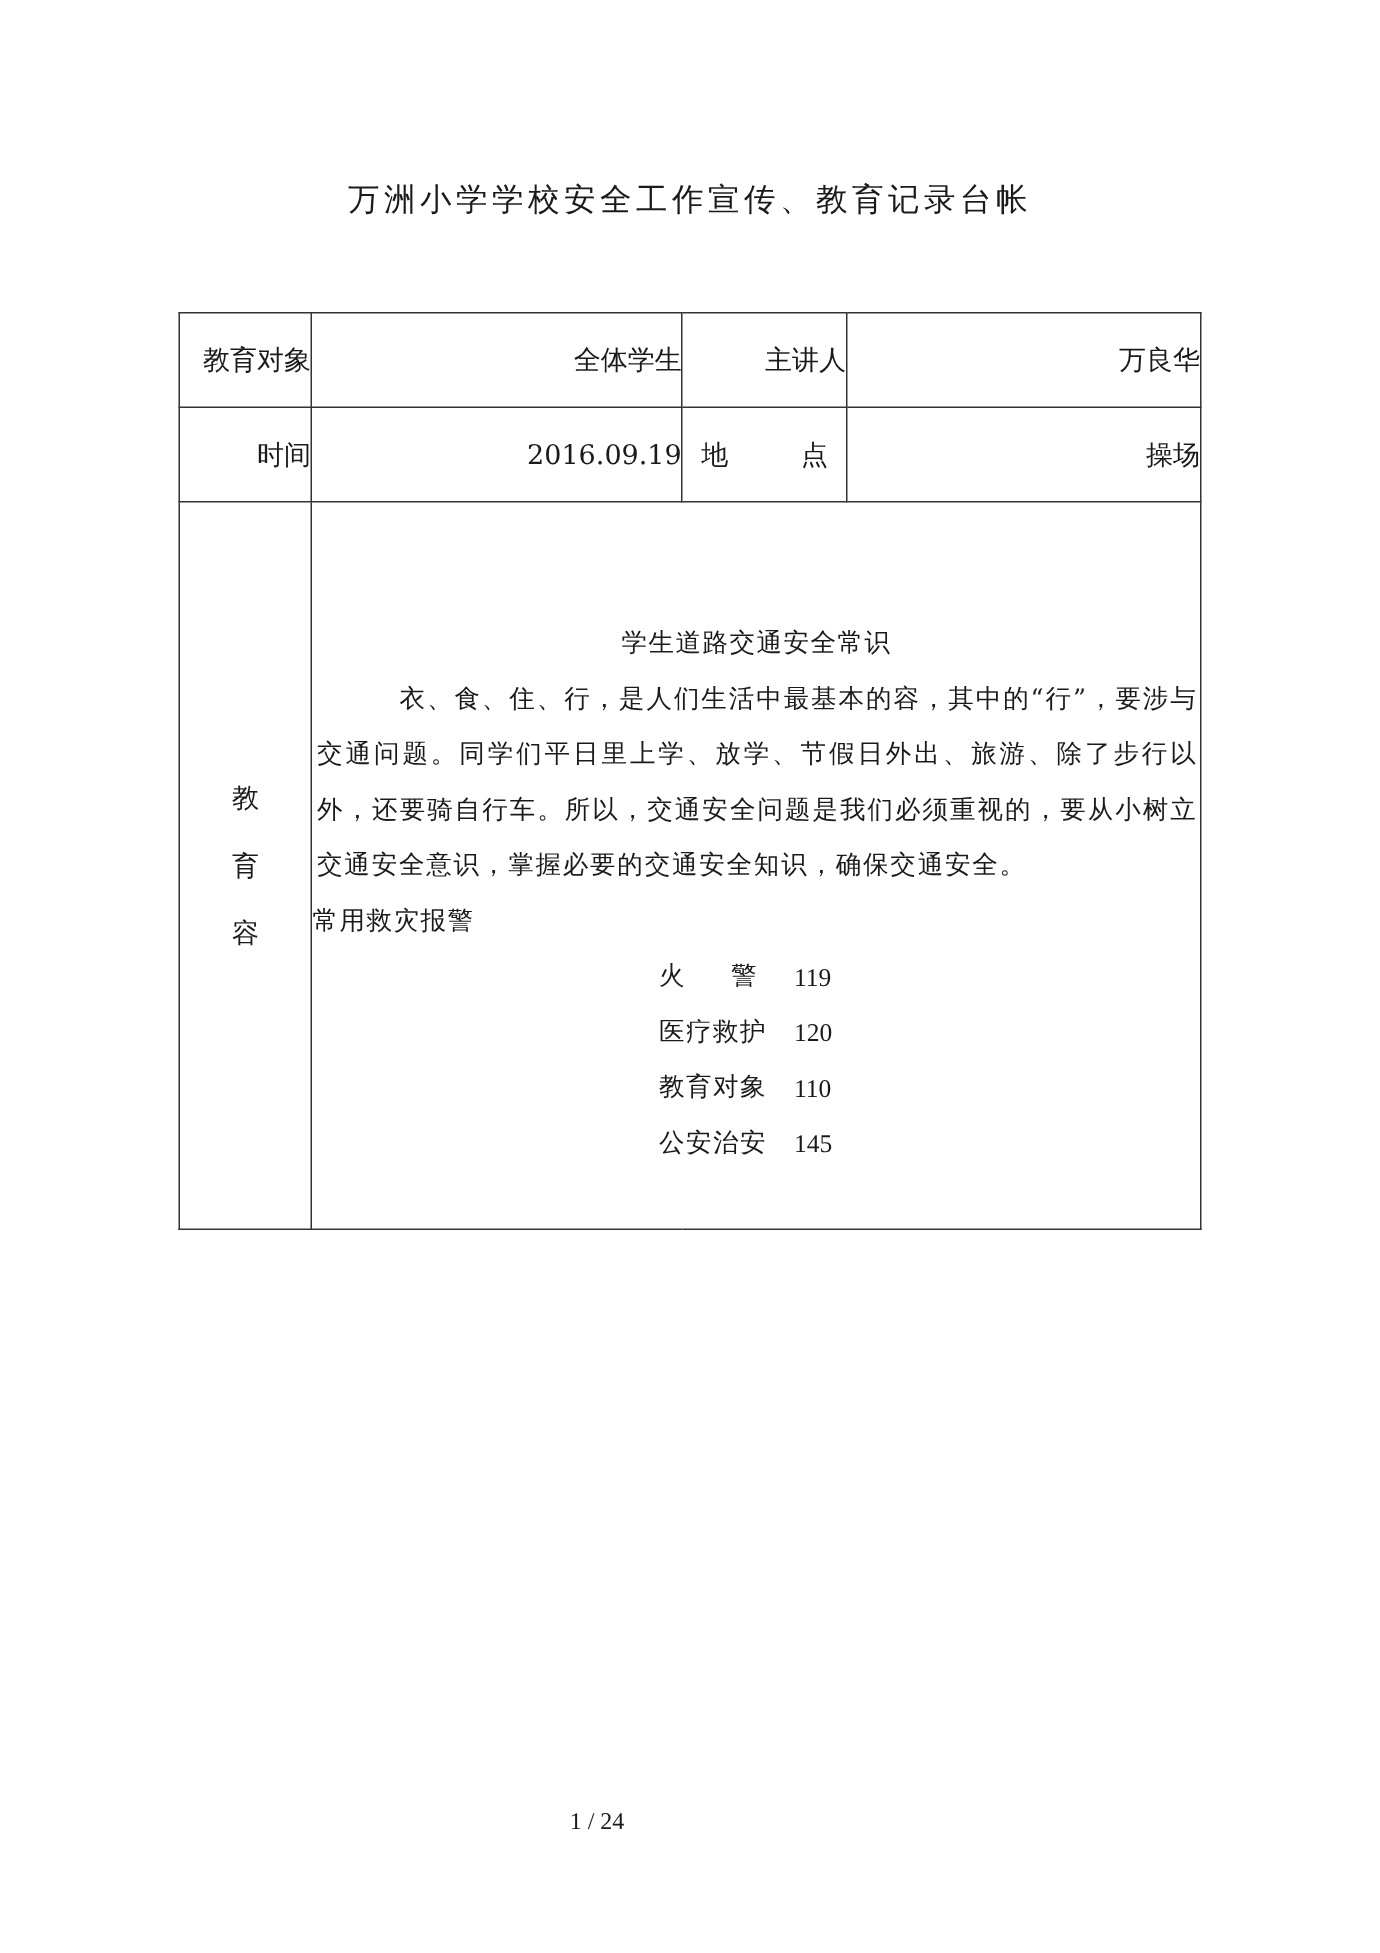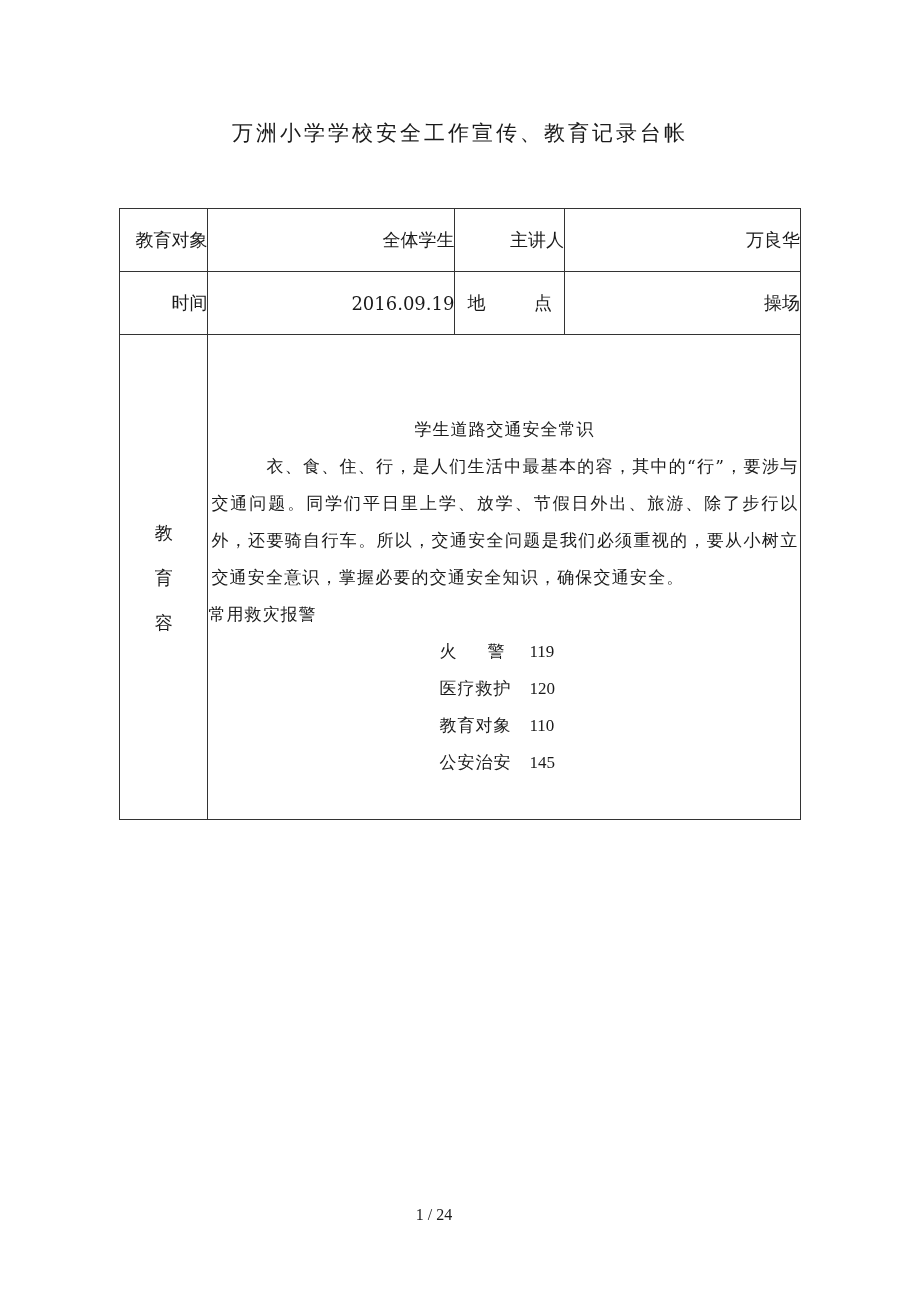--- a/index.html
+++ b/index.html
@@ -37,21 +37,21 @@
     .subtitle { text-align: center; line-height: 37px; letter-spacing: 1px; }
     .para { line-height: 37px; text-indent: 55px; letter-spacing: 1.2px; text-align: justify; margin: 0; padding: 0 2px 0 3px; }
     .list-title { line-height: 37px; letter-spacing: 1px; margin-top: 0; }
     .alarm-list { width: 130px; margin: 0 auto; padding-left: 0; }
     .alarm-row { display: flex; line-height: 37px; }
     .alarm-name { width: 90px; letter-spacing: 1px; }
     .alarm-name.spaced { display: flex; justify-content: space-between; width: 66px; margin-right: 24px; }
     .alarm-num { font-family: "Liberation Serif", serif; font-size: 17px; }
     .page-num {
       position: absolute; left: 0; top: 1206px; width: 796px; text-align: center;
-      font-family: "Liberation Serif", serif; font-size: 16px; padding-left: 36px;
+      font-family: "Liberation Serif", serif; font-size: 16px;
     }
   </style>
 </head>
 <body>
 
 <div class="doc-title">万洲小学学校安全工作宣传、教育记录台帐</div>
 
 <table class="record">
   <colgroup>
     <col class="c1">

